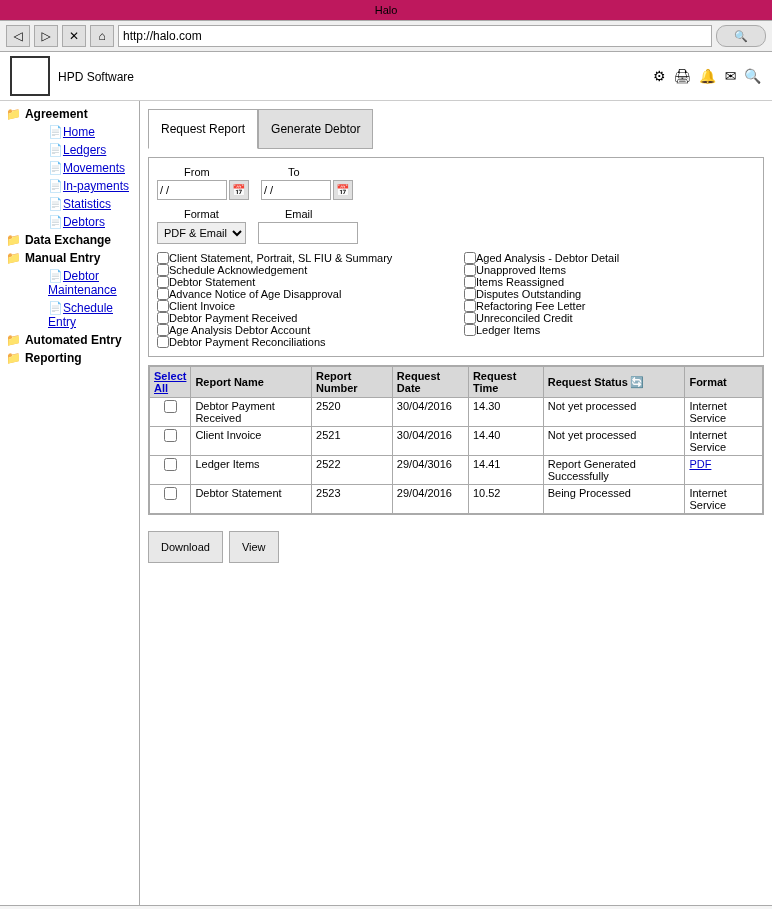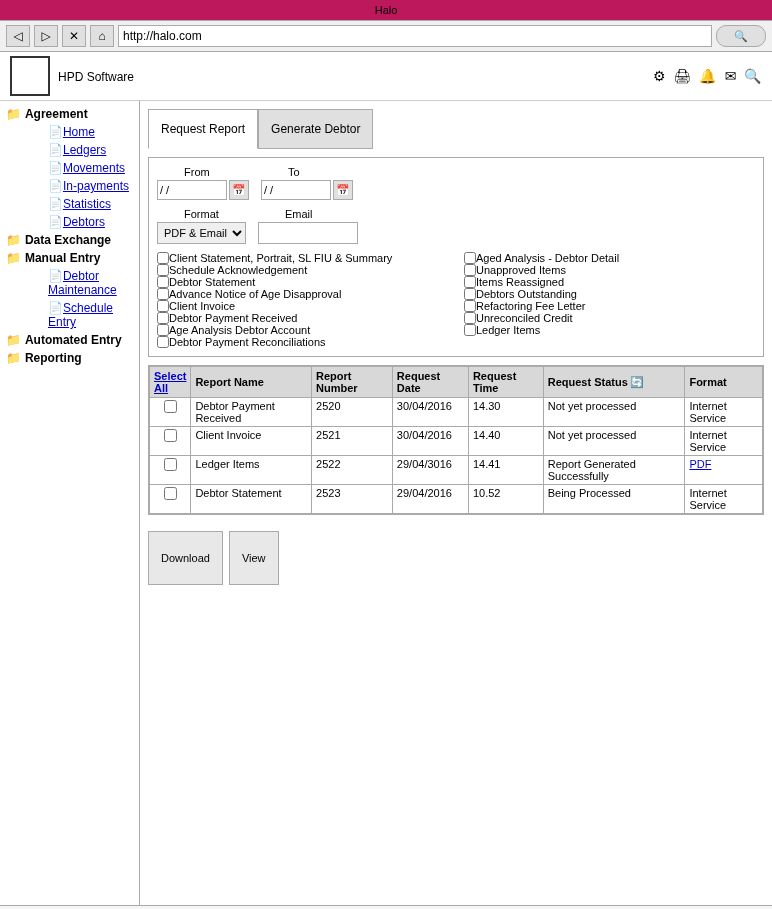--- a/index.html
+++ b/index.html
@@ -217,21 +217,21 @@
       cursor: pointer;
     }
 
     
     .action-buttons {
       display: flex;
       gap: 6px;
       margin-top: 6px;
     }
     .action-btn {
-      padding: 20px 12px;
+      padding: 9px 12px;
       border: 1px solid #aaa;
       background: #e8e8e8;
       cursor: pointer;
       font-size: 11px;
     }
 
     .bottom-bar {
       height: 20px;
       border-top: 1px solid #aaa;
       background: #f5f5f5;
@@ -409,21 +409,21 @@
               <div class="checkbox-item">
                 <input type="checkbox" style="">
                 <span>Unapproved Items</span>
               </div>
               <div class="checkbox-item">
                 <input type="checkbox" style="">
                 <span>Items Reassigned</span>
               </div>
               <div class="checkbox-item">
                 <input type="checkbox" style="">
-                <span>Debtors Outstanding</span>
+                <span>Disputes Outstanding</span>
               </div>
               <div class="checkbox-item">
                 <input type="checkbox" style="">
                 <span>Refactoring Fee Letter</span>
               </div>
               <div class="checkbox-item">
                 <input type="checkbox" style="">
                 <span>Unreconciled Credit</span>
               </div>
               <div class="checkbox-item">

